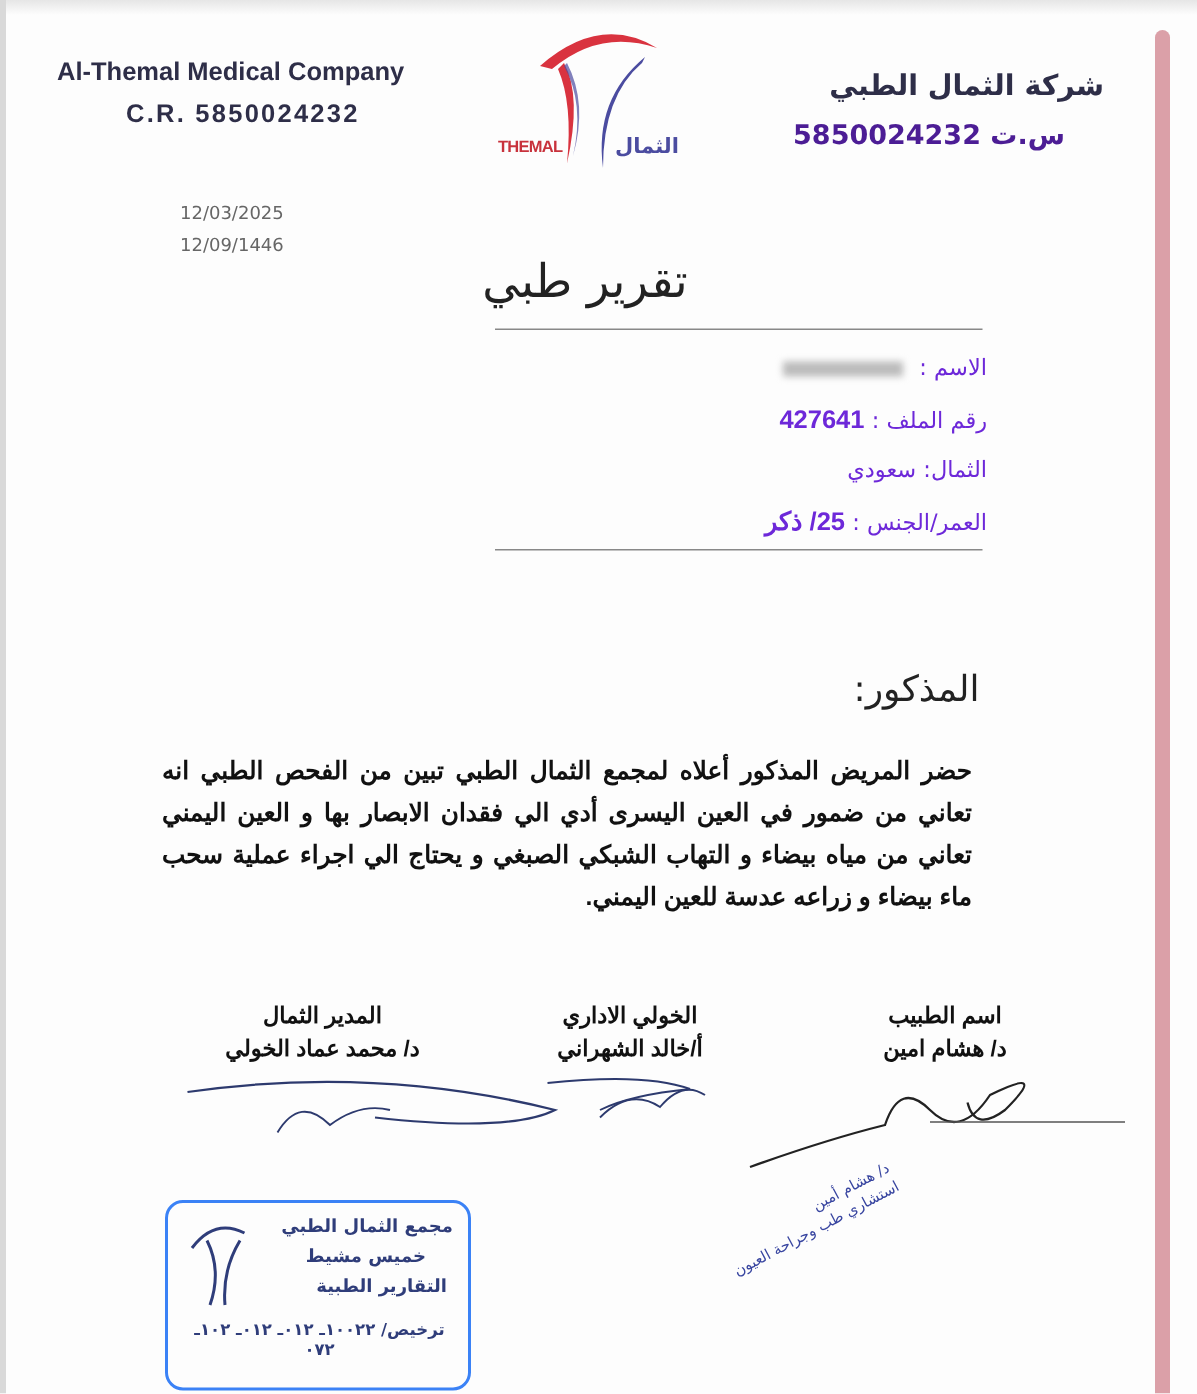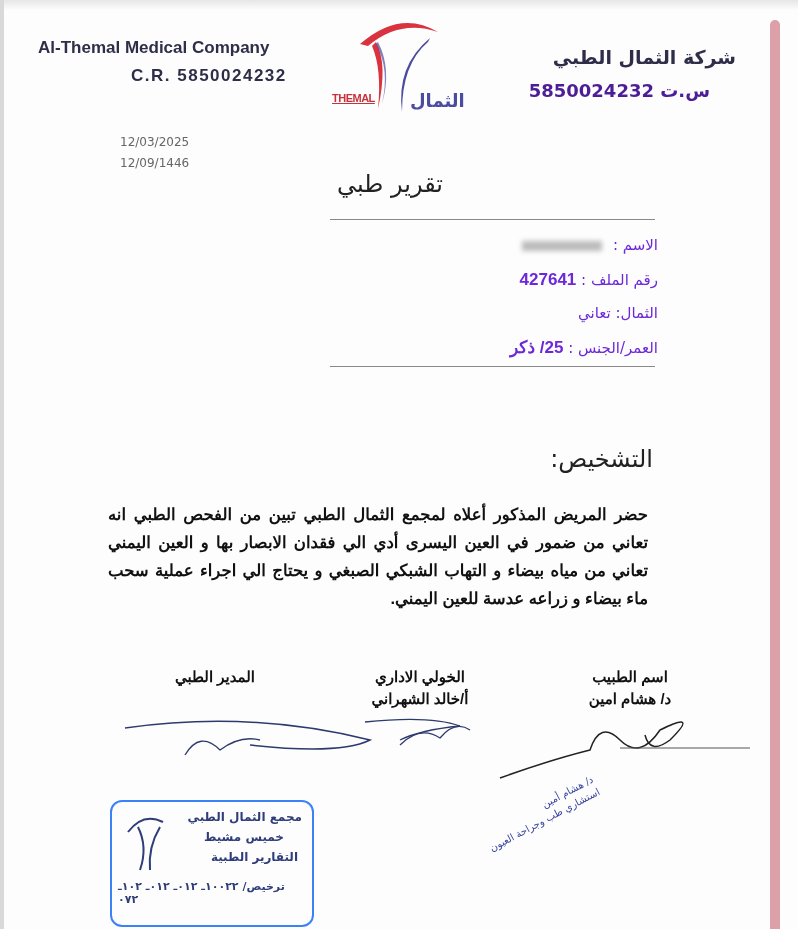--- a/index.html
+++ b/index.html
@@ -1,26 +1,26 @@
 <!DOCTYPE html>
 <html><head>
   <meta charset="utf-8">
   <style>
     html, body { margin: 0; padding: 0; }
     body { width: 798px; height: 929px; position: relative; background: #fdfdfd; overflow: hidden; font-family: "DejaVu Sans", sans-serif; color: #111; }
     .abs { position: absolute; }
     .topshade { left: 0; top: 0; width: 798px; height: 10px; background: linear-gradient(#e6e6e6, #fdfdfd); }
     .leftedge { left: 0; top: 0; width: 4px; height: 929px; background: #d9d9d9; }
     .en-name { left: 38px; top: 38px; font-family: "Liberation Sans", sans-serif; font-weight: bold; font-size: 17px; color: #2e2e48; }
-    .en-cr { left: 84px; top: 66px; font-family: "Liberation Sans", sans-serif; font-weight: bold; font-size: 17px; letter-spacing: 1.5px; color: #2e2e48; margin-left: 47px; }
+    .en-cr { left: 84px; top: 66px; font-family: "Liberation Sans", sans-serif; font-weight: bold; font-size: 17px; letter-spacing: 1.5px; color: #2e2e48; }
     .date { font-family: "DejaVu Sans", sans-serif; font-size: 12px; color: #666; margin-top: 22px; }
     .ar-name { right: 62px; top: 46px; font-family: "DejaVu Sans", sans-serif; font-weight: bold; font-size: 19px; color: #2e2e48; direction: rtl; }
     .ar-cr { right: 88px; top: 80px; font-family: "DejaVu Sans", sans-serif; font-weight: bold; font-size: 18px; color: #4c1d95; direction: rtl; }
     .logo { left: 330px; top: 14px; width: 130px; height: 100px; }
-    .title { left: 320px; top: 170px; width: 140px; text-align: center; font-size: 24px; direction: rtl; color: #222; }
+    .title { left: 320px; top: 170px; width: 140px; text-align: center; font-size: 31px; direction: rtl; color: #222; }
     .rule { left: 330px; width: 325px; height: 1px; background: #888; }
     .field { right: 140px; font-family: "DejaVu Sans", sans-serif; font-size: 15px; direction: rtl; color: #6d28d9; }
     .field b { font-family: "Liberation Sans", sans-serif; font-size: 17px; }
     .blur { display: inline-block; width: 80px; height: 10px; background: #bbb; filter: blur(2.5px); vertical-align: middle; margin-right: 6px; }
     .dx-title { right: 145px; top: 445px; font-size: 24px; direction: rtl; color: #222; }
     .para { right: 150px; top: 500px; width: 540px; font-family: "Liberation Sans", sans-serif; font-weight: bold; font-size: 16.5px; line-height: 28px; direction: rtl; text-align: justify; color: #111; }
     .sig-col { text-align: center; font-family: "Liberation Sans", sans-serif; font-weight: bold; font-size: 15px; direction: rtl; color: #111; }
     .sig-col div { margin-bottom: 4px; }
     .stamp { left: 110px; top: 800px; width: 200px; height: 123px; border: 2px solid #3b82f6; border-radius: 12px; color: #2f3d7a; direction: rtl; }
     .stamp .l { position: absolute; font-family: "DejaVu Sans", sans-serif; font-weight: bold; font-size: 12px; }
@@ -39,77 +39,78 @@
 <div class="abs date" style="left:120px; top:113px;">12/03/2025</div>
 <div class="abs date" style="left:120px; top:134px;">12/09/1446</div>
 
 <div class="abs logo">
   <svg width="130" height="100" viewBox="0 0 130 100">
     <path d="M30 30 Q70 -5 108 18 Q70 5 38 32 Z" fill="#d9333f"></path>
     <path d="M46 28 Q58 50 48 95 Q52 55 42 32 Z" fill="#d9333f"></path>
     <path d="M98 28 Q72 50 72 98 Q66 52 100 24 Z" fill="#4b4ca0"></path>
     <path d="M46 30 Q60 55 52 90 Q62 55 48 28 Z" fill="#4b4ca0" opacity="0.7"></path>
   </svg>
-  <span class="abs" style="left:2px; top:78px; font-family:'Liberation Sans',sans-serif; font-weight:bold; font-size:11px; color:#c8323c; letter-spacing:-0.5px;text-decoration:underline;">THEMAL</span>
-  <span class="abs" style="left:80px; top:76px; font-family:'DejaVu Sans',sans-serif; font-weight:bold; font-size:18px; color:#4b4ca0; direction:rtl;">الثمال</span>
+  <span class="abs" style="left:2px; top:78px; font-family:'Liberation Sans',sans-serif; font-weight:bold; font-size:11px; color:#c8323c; letter-spacing:-0.5px;">THEMAL</span>
+  <span class="abs" style="left:80px; top:76px; font-family:'DejaVu Sans',sans-serif; font-weight:bold; font-size:14px; color:#4b4ca0; direction:rtl;">الثمال</span>
 </div>
 
 <div class="abs ar-name">شركة الثمال الطبي</div>
 <div class="abs ar-cr">س.ت 5850024232</div>
 
 <div class="abs title">تقرير طبي</div>
 <div class="abs rule" style="top:219px;"></div>
 
 <div class="abs field" style="top:236px;">
   <span>الاسم :</span>
   <span class="blur"></span>
 </div>
 <div class="abs field" style="top:270px;">
   <span>رقم الملف :</span>
   <b>427641</b>
 </div>
 <div class="abs field" style="top:304px;">
   <span>الثمال:</span>
-  <span>تعاني</span>
+  <span>سعودي</span>
 </div>
 <div class="abs field" style="top:337px;">
   <span>العمر/الجنس :</span>
   <b>25/ ذكر</b>
 </div>
 <div class="abs rule" style="top:366px;"></div>
 
-<div class="abs dx-title">التشخيص:</div>
+<div class="abs dx-title">المذكور:</div>
 <div class="abs para">حضر المريض المذكور أعلاه لمجمع الثمال الطبي تبين من الفحص الطبي انه تعاني من ضمور في العين اليسرى أدي الي فقدان الابصار بها و العين اليمني تعاني من مياه بيضاء و التهاب الشبكي الصبغي و يحتاج الي اجراء عملية سحب ماء بيضاء و زراعه عدسة للعين اليمني.</div>
 
 <div class="abs sig-col" style="left:560px; top:668px; width:140px;">
   <div>اسم الطبيب</div>
   <div>د/ هشام امين</div>
 </div>
 <div class="abs sig-col" style="left:340px; top:668px; width:160px;">
   <div>الخولي الاداري</div>
   <div>أ/خالد الشهراني</div>
 </div>
 <div class="abs sig-col" style="left:115px; top:668px; width:200px;">
-  <div>المدير الطبي</div>
+  <div>المدير الثمال</div>
+  <div>د/ محمد عماد الخولي</div>
 </div>
 
 <svg class="abs" style="left:100px; top:700px;" width="680" height="100">
   <path d="M25 28 Q150 10 270 40 Q240 55 150 45" stroke="#2d3a6e" stroke-width="1.5" fill="none"></path>
   <path d="M85 55 Q100 30 120 50 Q140 35 160 40" stroke="#2d3a6e" stroke-width="1.3" fill="none"></path>
   <path d="M265 22 Q330 15 360 26 Q320 30 300 40" stroke="#2d3a6e" stroke-width="1.3" fill="none"></path>
   <path d="M300 45 Q320 25 340 38 Q355 20 370 30" stroke="#2d3a6e" stroke-width="1.3" fill="none"></path>
   <path d="M400 78 Q450 60 490 50 Q500 20 520 40 Q540 60 560 30 Q600 10 570 40 Q550 55 545 35" stroke="#222" stroke-width="1.5" fill="none"></path>
   <line x1="520" y1="48" x2="650" y2="48" stroke="#555" stroke-width="1"></line>
 </svg>
 
 <div class="abs stamp">
   <span class="l" style="right:10px; top:8px;">مجمع الثمال الطبي</span>
   <span class="l" style="right:28px; top:28px;">خميس مشيط</span>
   <span class="l" style="right:14px; top:48px;">التقارير الطبية</span>
-  <span class="l" style="right:4px; top:78px; font-size:11px; width:190px; text-align:left;">ترخيص/ ١٠٠٢٢ـ ٠١٢ـ ٠١٢ـ ١٠٢ـ ٠٧٢</span>
+  <span class="l" style="right:4px; top:78px; font-size:11px; width:190px; text-align:center;">ترخيص/ ١٠٠٢٢ـ ٠١٢ـ ٠١٢ـ ١٠٢ـ ٠٧٢</span>
   <svg class="abs" style="left:6px; top:10px;" width="50" height="60">
     <path d="M10 20 Q25 0 45 10" stroke="#2f3d7a" stroke-width="2" fill="none"></path>
     <path d="M20 15 Q30 35 22 58" stroke="#2f3d7a" stroke-width="2" fill="none"></path>
     <path d="M42 15 Q30 35 32 58" stroke="#2f3d7a" stroke-width="2" fill="none"></path>
   </svg>
 </div>
 
 <div class="abs stamp2">
   <div>د/ هشام أمين</div>
   <div>استشاري طب وجراحة العيون</div>

